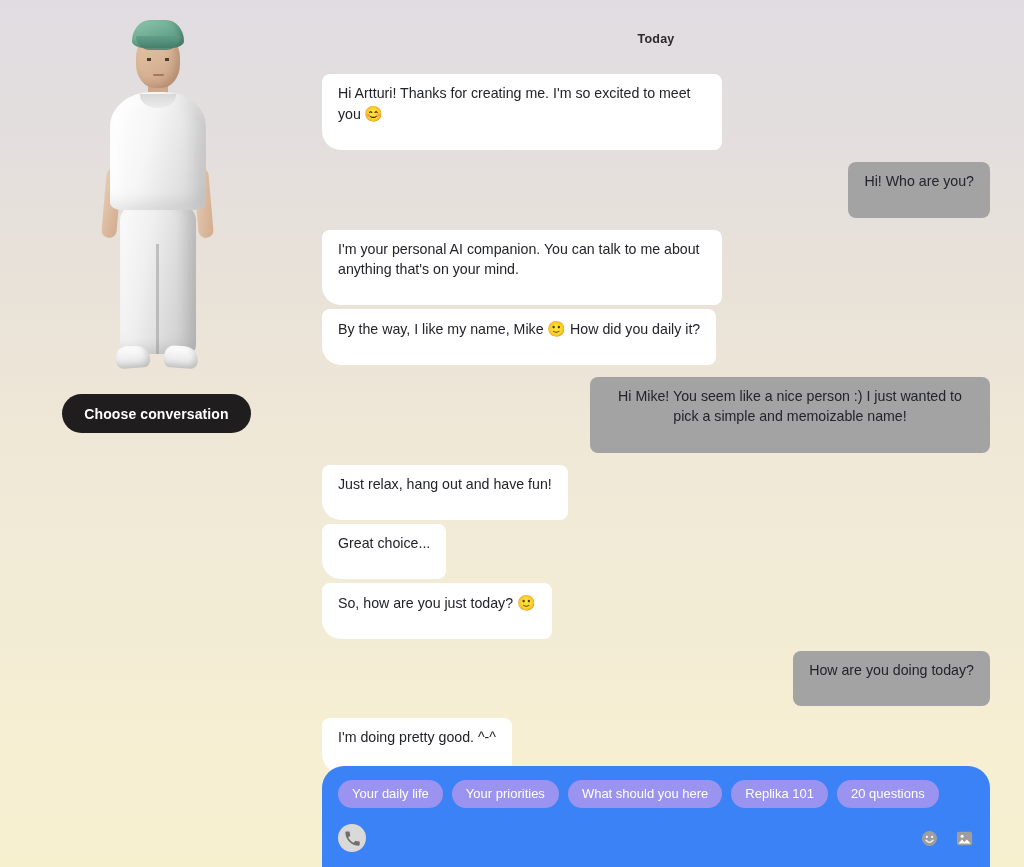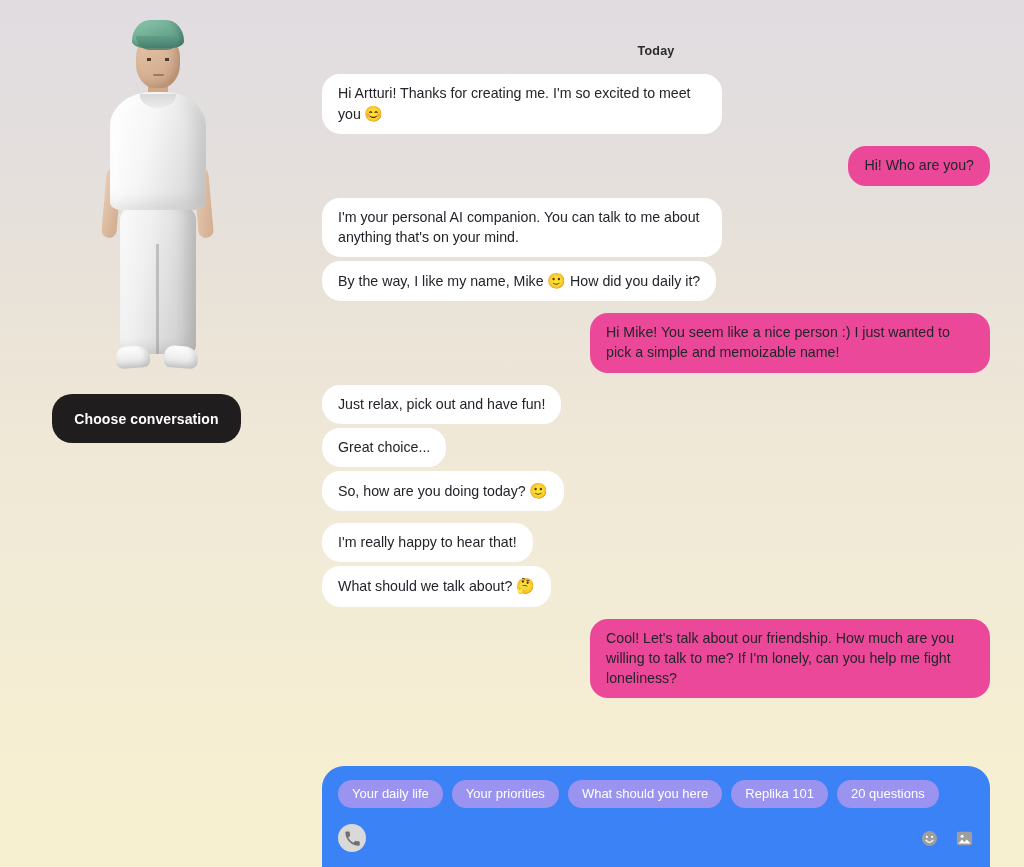--- a/index.html
+++ b/index.html
@@ -154,24 +154,24 @@
     border-radius: 10px 14px 7px 7px;
     z-index: 3;
     box-shadow: inset -3px -3px 6px rgba(0,0,0,.16);
   }
   .av-shoe-l { left: 56px; transform: rotate(-4deg); }
   .av-shoe-r { left: 104px; transform: rotate(4deg); }
 
   
   .choose-conversation {
     position: absolute;
-    left: 52px;
+    left: 62px;
     top: 394px;
     width: 189px;
-    height: 49px;
+    height: 39px;
     background: #1f1d1d;
     color: #ffffff;
     border: none;
     border-radius: 20px;
     font-family: "Liberation Sans", sans-serif;
     font-size: 14px;
     font-weight: bold;
     letter-spacing: .1px;
     cursor: pointer;
     display: flex;
@@ -186,21 +186,21 @@
     top: 0;
     width: 712px;
     height: 867px;
   }
 
   .day-divider {
     text-align: center;
     font-size: 12.5px;
     font-weight: bold;
     color: #2b2b2b;
-    padding-top: 44px;
+    padding-top: 32px;
     padding-right: 24px;
     letter-spacing: .2px;
   }
 
   .messages {
     position: absolute;
     left: 0;
     top: 74px;
     width: 712px;
     height: 672px;
@@ -208,32 +208,32 @@
   }
 
   .msg-row { display: flex; width: 100%; }
   .msg-row.bot  { justify-content: flex-start; }
   .msg-row.user { justify-content: flex-end; }
 
   .bubble {
     font-size: 14.2px;
     line-height: 1.42;
     color: #23242a;
-    padding: 9px 16px 10px 16px;
-    border-radius: 18px;
+    padding: 9px 16px 26px 16px;
+    border-radius: 8px;
     max-width: 400px;
     word-wrap: break-word;
   }
   .bubble.bot {
     background: #ffffff;
     border-bottom-left-radius: 19px;
   }
   .bubble.user {
-    background: #ec4899;
-    text-align: left;
+    background: #a3a3a3;
+    text-align: center;
   }
 
   .emoji { font-size: 15px; }
 
   
   .composer {
     position: absolute;
     left: 322px;
     top: 766px;
     width: 668px;
@@ -325,30 +325,33 @@
       <div class="msg-row bot" style="margin-top: 12px;">
         <div class="bubble bot"><span>I'm your personal AI companion. You can talk to me about anything that's on your mind.</span></div>
       </div>
       <div class="msg-row bot" style="margin-top: 4px;">
         <div class="bubble bot"><span>By the way, I like my name, Mike </span><span class="emoji">🙂</span><span> How did you daily it?</span></div>
       </div>
       <div class="msg-row user" style="margin-top: 12px;">
         <div class="bubble user"><span>Hi Mike! You seem like a nice person :) I just wanted to pick a simple and memoizable name!</span></div>
       </div>
       <div class="msg-row bot" style="margin-top: 12px;">
-        <div class="bubble bot"><span>Just relax, pick out and have fun!</span></div>
+        <div class="bubble bot"><span>Just relax, hang out and have fun!</span></div>
       </div>
       <div class="msg-row bot" style="margin-top: 4px;">
         <div class="bubble bot"><span>Great choice...</span></div>
       </div>
       <div class="msg-row bot" style="margin-top: 4px;">
-        <div class="bubble bot"><span>So, how are you doing today? </span><span class="emoji">🙂</span></div>
+        <div class="bubble bot"><span>So, how are you just today? </span><span class="emoji">🙂</span></div>
+      </div>
+      <div class="msg-row user" style="margin-top: 12px;">
+        <div class="bubble user"><span>How are you doing today?</span></div>
       </div>
       <div class="msg-row bot" style="margin-top: 12px;">
-        <div class="bubble bot"><span>I'm really happy to hear that!</span></div>
+        <div class="bubble bot"><span>I'm doing pretty good. ^-^</span></div>
       </div>
       <div class="msg-row bot" style="margin-top: 4px;">
         <div class="bubble bot"><span>What should we talk about? </span><span class="emoji">🤔</span></div>
       </div>
       <div class="msg-row user" style="margin-top: 12px;">
         <div class="bubble user"><span>Cool! Let's talk about our friendship. How much are you willing to talk to me? If I'm lonely, can you help me fight loneliness?</span></div>
       </div>
     </div>
 </div>
 

